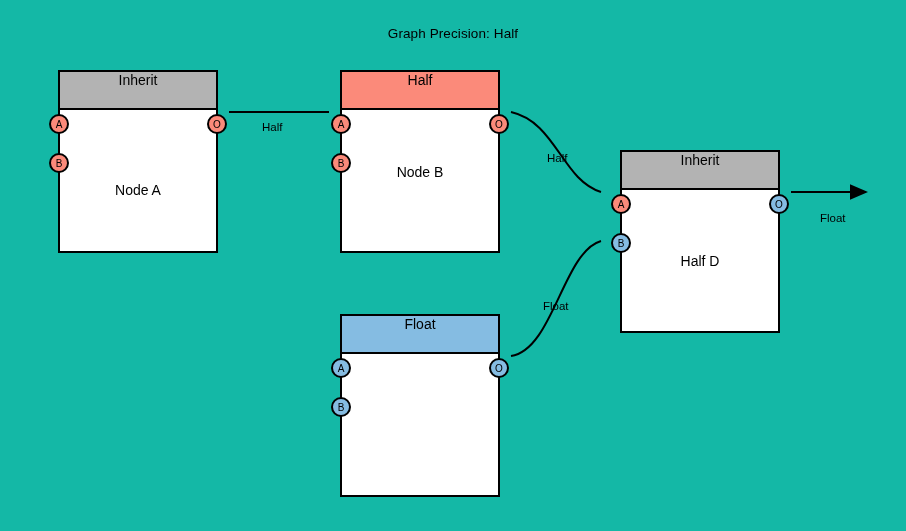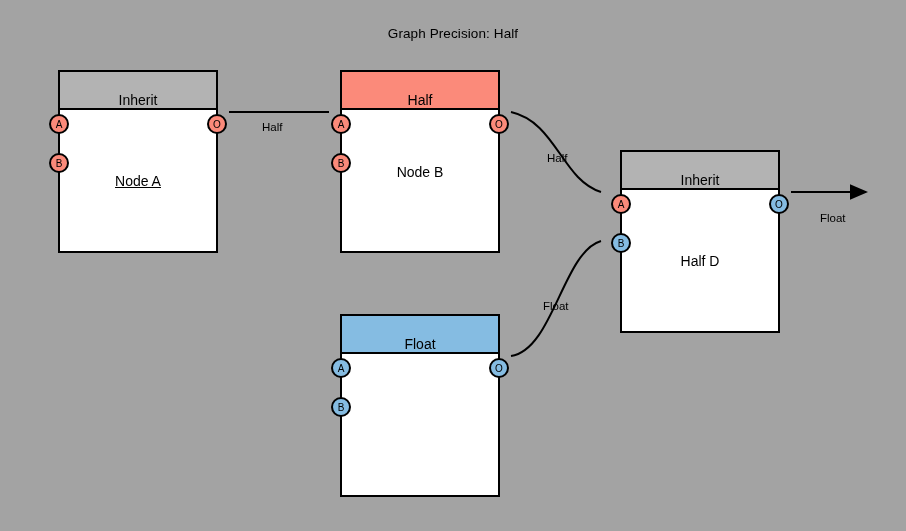--- a/index.html
+++ b/index.html
@@ -8,21 +8,21 @@
     padding: 0;
     background: #ffffff;
   }
   body {
     font-family: "Liberation Sans", sans-serif;
   }
   #canvas {
     position: relative;
     width: 906px;
     height: 531px;
-    background: #a3a3a3;
+    background: #14b8a6;
     overflow: hidden;
   }
   #edge-layer {
     position: absolute;
     left: 0;
     top: 0;
     width: 906px;
     height: 531px;
     pointer-events: none;
   }
@@ -47,21 +47,21 @@
     position: absolute;
     box-sizing: border-box;
     border: 2px solid #000000;
     background: #ffffff;
   }
   .node-header {
     box-sizing: border-box;
     height: 38px;
     border-bottom: 2px solid #000000;
     display: flex;
-    align-items: flex-end;
+    align-items: flex-start;
     justify-content: center;
     font-size: 14px;
     color: #000000;
   }
   .node-body {
     position: relative;
     height: calc(100% - 38px);
     display: flex;
     align-items: flex-start;
     justify-content: center;
@@ -116,21 +116,21 @@
         <path d="M 791 192 L 866 192" fill="none" stroke="#000000" stroke-width="2" marker-end="url(#arrowhead)"></path>
       </g>
   </svg>
 
   <div id="node-layer">
       <div class="node" style="left: 58px; top: 70px; width: 160px; height: 183px;">
         <div class="node-header" style="background: rgb(179, 179, 179);">
           <span>Inherit</span>
         </div>
         <div class="node-body">
-          <div class="node-label" style="top: 63px; text-decoration: underline;">Node A</div>
+          <div class="node-label" style="top: 72px;">Node A</div>
         </div>
         <div class="port left" style="background: rgb(251, 138, 122); top: 42px;">A</div>
         <div class="port left" style="background: rgb(251, 138, 122); top: 81px;">B</div>
         <div class="port right" style="background: rgb(251, 138, 122); top: 42px;">O</div>
       </div>
       <div class="node" style="left: 340px; top: 70px; width: 160px; height: 183px;">
         <div class="node-header" style="background: rgb(251, 138, 122);">
           <span>Half</span>
         </div>
         <div class="node-body">

